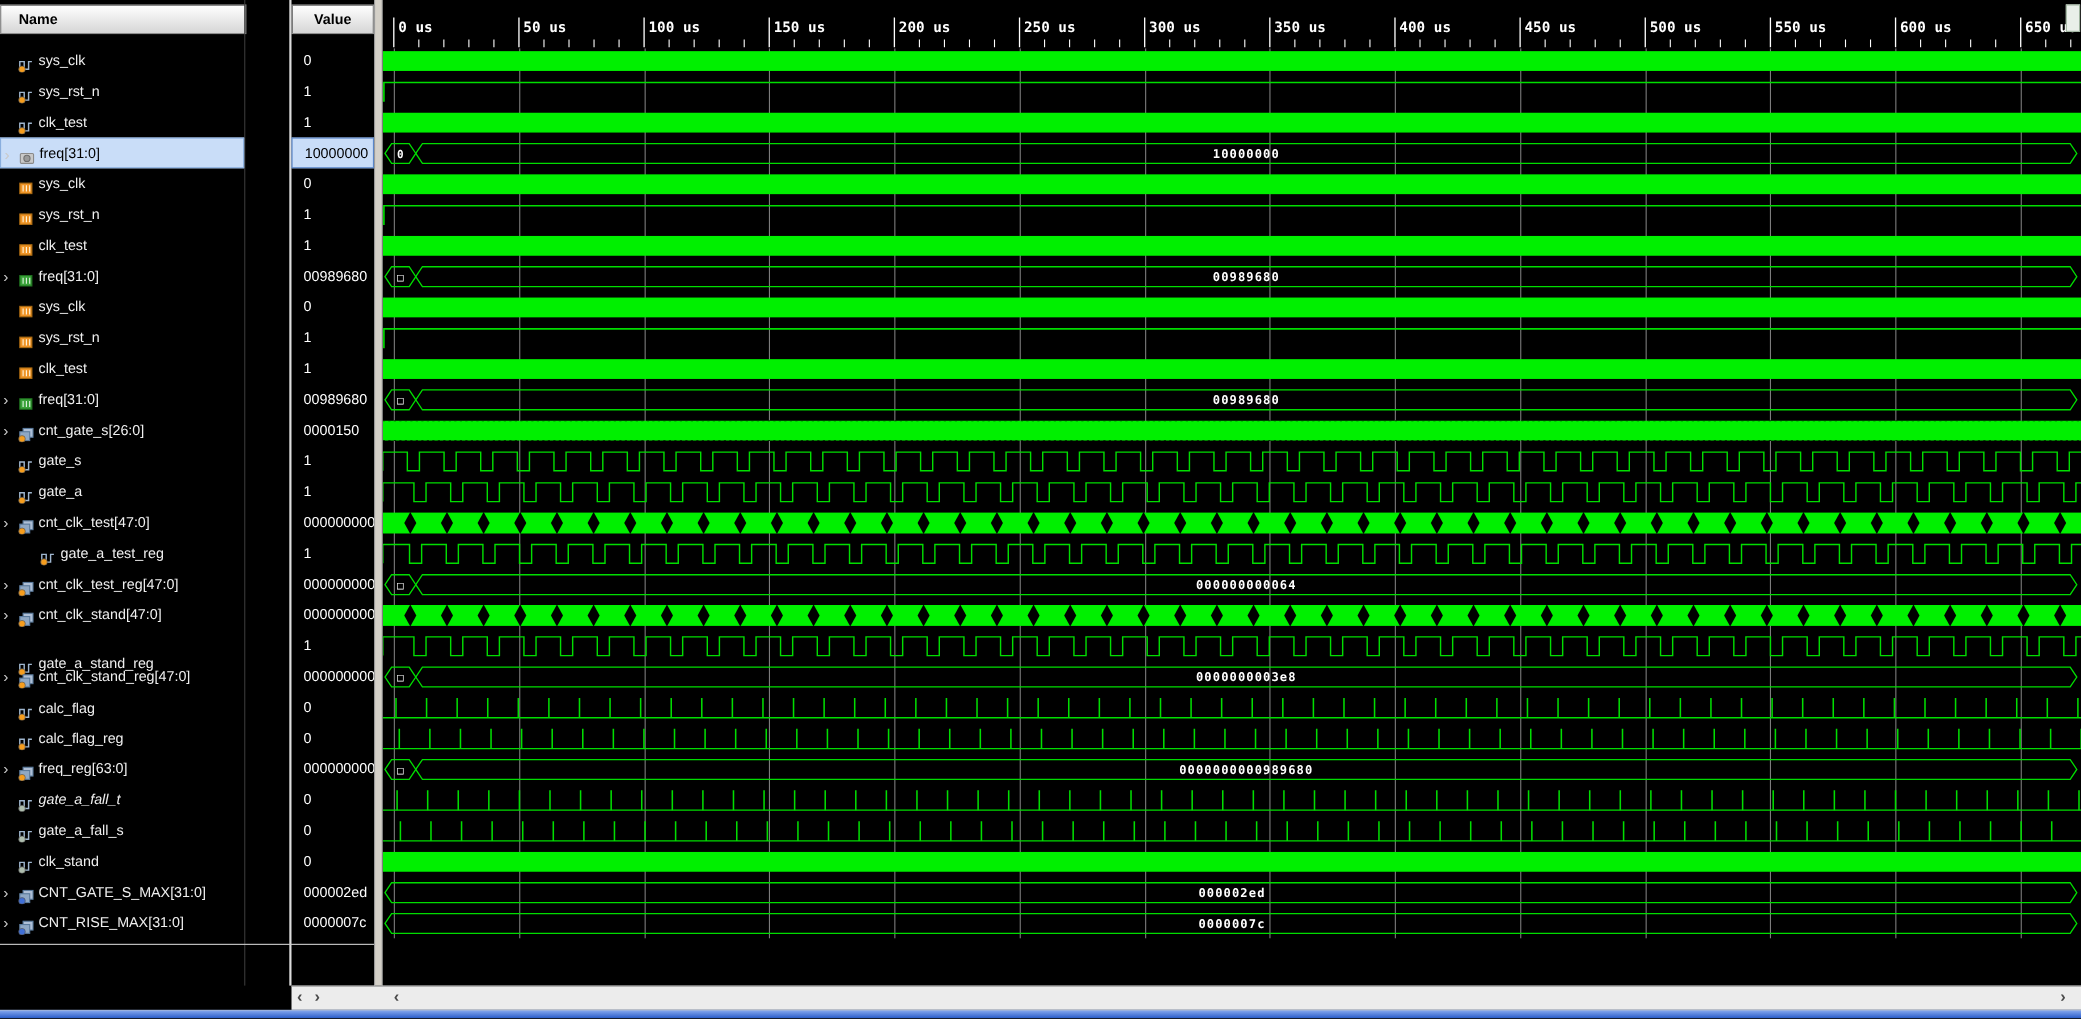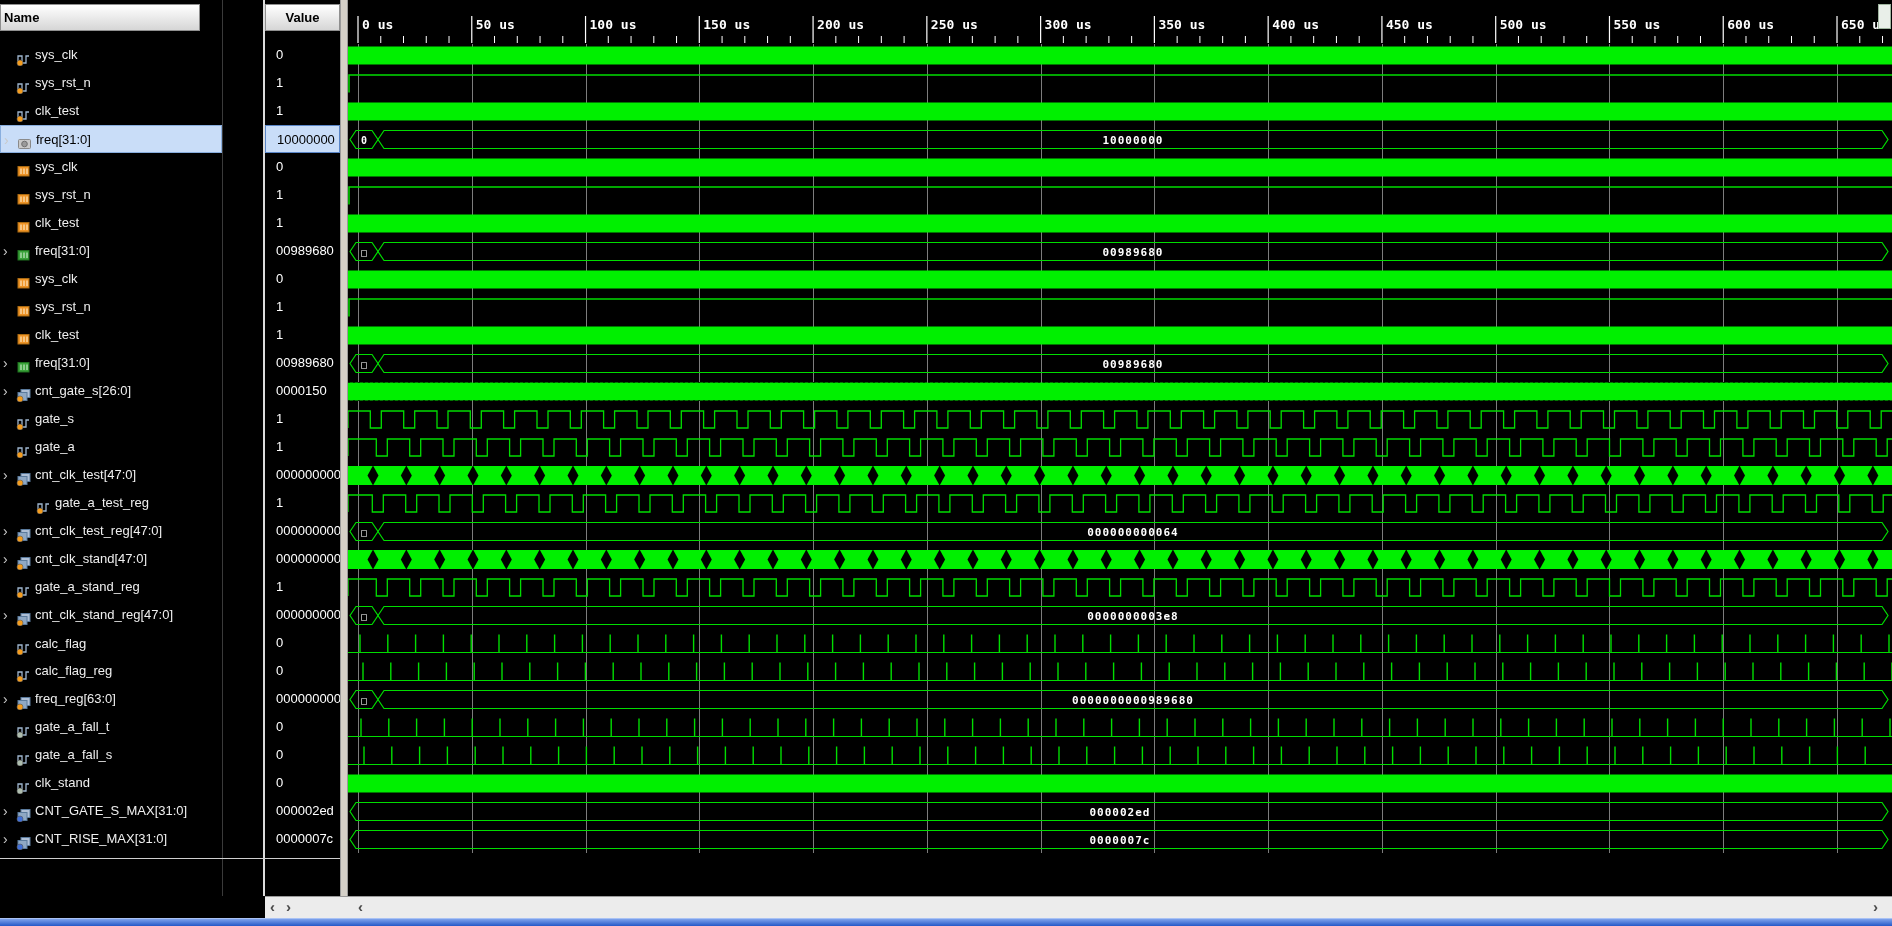--- a/index.html
+++ b/index.html
@@ -1,21 +1,21 @@
 <!DOCTYPE html>
 <html><head>
 <meta charset="utf-8">
 <style>
   html,body{margin:0;padding:0;background:#222;}
   #app{position:relative;width:1892px;height:926px;background:#000;overflow:hidden;
        font-family:"Liberation Sans",sans-serif;}
   .hdr{position:absolute;top:4px;height:27px;background:linear-gradient(#ffffff,#d6d6d6);
        border:1px solid #8f8f8f;box-sizing:border-box;color:#000;font-weight:bold;
        font-size:13px;line-height:25px;}
-  #name-header{left:0;width:200px;padding-left:3px;}
+  #name-header{left:0;width:224px;padding-left:16px;}
   #value-header{left:265px;width:75px;text-align:center;}
   #col-sep{position:absolute;left:263px;top:0;width:2px;height:896px;background:#dcdcdc;}
   #name-edge{position:absolute;left:222px;top:0;width:1px;height:896px;background:#3a3a3a;}
   #splitter{position:absolute;left:340px;top:0;width:8px;height:896px;background:#d4d0c8;
             border-left:1px solid #9a9a9a;border-right:1px solid #9a9a9a;box-sizing:border-box;}
   #wave-panel{position:absolute;left:348px;top:0;width:1544px;height:896px;background:#000;overflow:hidden;}
   #ruler{position:absolute;left:0;top:0;}
   .gridline{position:absolute;top:44px;width:1px;height:809px;background:#7c7c7c;}
   .wave-row{position:absolute;left:0;width:1544px;height:21px;}
   .name-row{position:absolute;left:0;width:222px;height:28px;color:#efefef;font-size:13px;
@@ -185,21 +185,21 @@
       </div>
       <div class="name-row" style="top: 545px;">
         <span class="expand-arrow">›</span>
         <span class="sig-icon"><svg width="15" height="14" viewBox="0 0 15 14">
             <rect x="5" y="1.5" width="9" height="8" fill="#aebfd6" stroke="#5a7a9c"></rect>
             <rect x="2" y="4.5" width="9" height="8" fill="#8fa8c4" stroke="#5a7a9c"></rect>
             <circle cx="4" cy="11" r="3" fill="#f59d1e" stroke="#555" stroke-width="0.6"></circle>
           </svg></span>
         <span class="sig-label">cnt_clk_stand[47:0]</span>
       </div>
-      <div class="name-row" style="top: 573px;">
+      <div class="name-row" style="top: 589px;">
         <span class="sig-icon"><svg width="15" height="14" viewBox="0 0 15 14">
             <path d="M2 11 V4 H6 V11 H10 V4 H13" stroke="#9fb6cf" stroke-width="1.3" fill="none"></path>
             <circle cx="4" cy="11" r="3" fill="#f59d1e" stroke="#555" stroke-width="0.6"></circle>
           </svg></span>
         <span class="sig-label">gate_a_stand_reg</span>
       </div>
       <div class="name-row" style="top: 601px;">
         <span class="expand-arrow">›</span>
         <span class="sig-icon"><svg width="15" height="14" viewBox="0 0 15 14">
             <rect x="5" y="1.5" width="9" height="8" fill="#aebfd6" stroke="#5a7a9c"></rect>
@@ -224,21 +224,21 @@
       </div>
       <div class="name-row" style="top: 685px;">
         <span class="expand-arrow">›</span>
         <span class="sig-icon"><svg width="15" height="14" viewBox="0 0 15 14">
             <rect x="5" y="1.5" width="9" height="8" fill="#aebfd6" stroke="#5a7a9c"></rect>
             <rect x="2" y="4.5" width="9" height="8" fill="#8fa8c4" stroke="#5a7a9c"></rect>
             <circle cx="4" cy="11" r="3" fill="#f59d1e" stroke="#555" stroke-width="0.6"></circle>
           </svg></span>
         <span class="sig-label">freq_reg[63:0]</span>
       </div>
-      <div class="name-row" style="top: 713px;">
+      <div class="name-row" style="top: 713px; font-style: italic;">
         <span class="sig-icon"><svg width="15" height="14" viewBox="0 0 15 14">
             <path d="M2 11 V4 H6 V11 H10 V4 H13" stroke="#9fb6cf" stroke-width="1.3" fill="none"></path>
             <circle cx="4" cy="11" r="3" fill="#aebdae" stroke="#555" stroke-width="0.6"></circle>
           </svg></span>
         <span class="sig-label">gate_a_fall_t</span>
       </div>
       <div class="name-row" style="top: 741px;">
         <span class="sig-icon"><svg width="15" height="14" viewBox="0 0 15 14">
             <path d="M2 11 V4 H6 V11 H10 V4 H13" stroke="#9fb6cf" stroke-width="1.3" fill="none"></path>
             <circle cx="4" cy="11" r="3" fill="#aebdae" stroke="#555" stroke-width="0.6"></circle>

